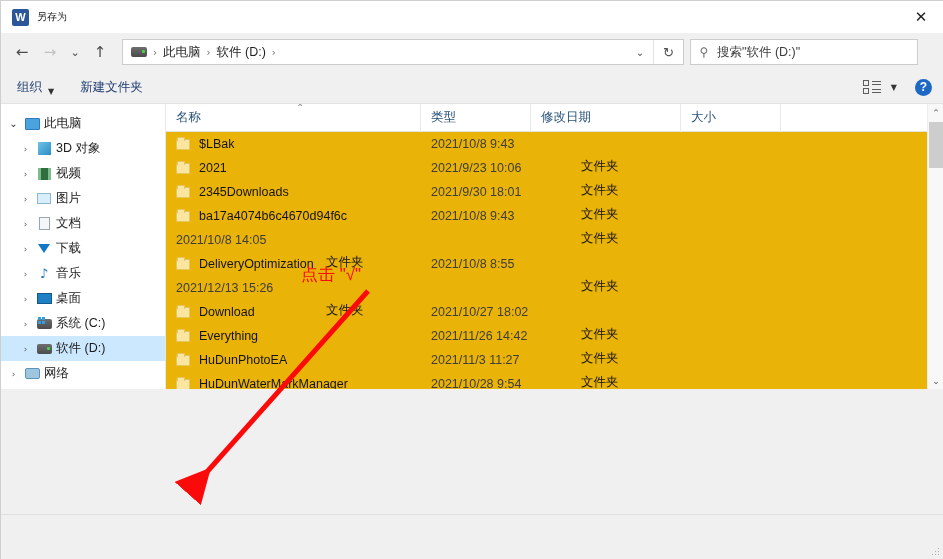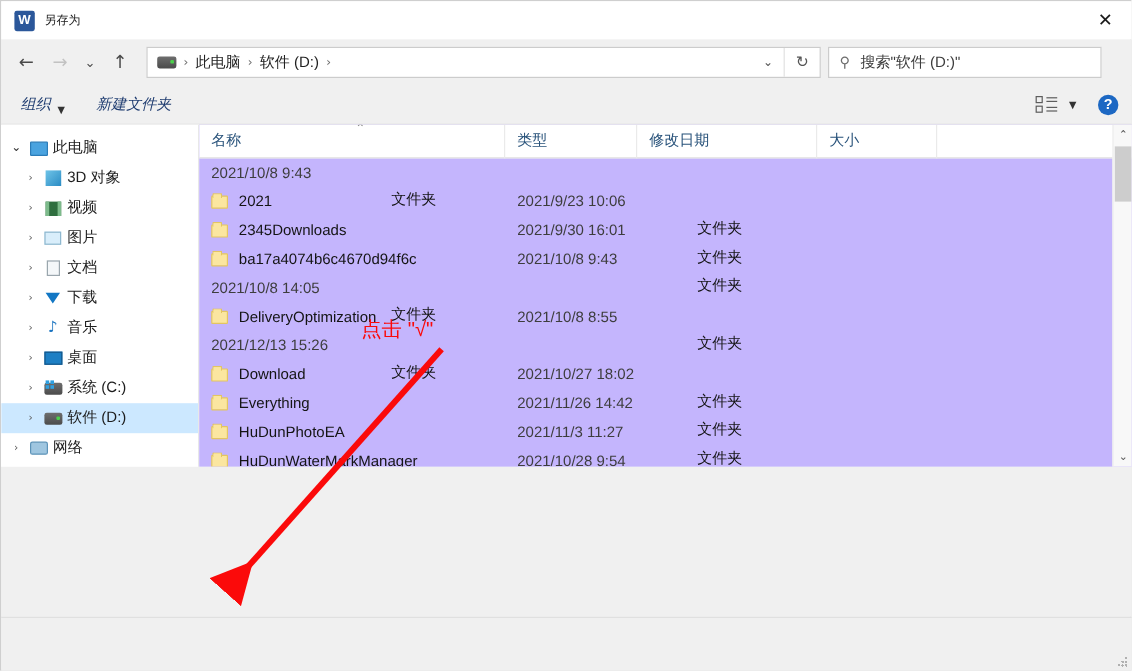--- a/index.html
+++ b/index.html
@@ -97,21 +97,21 @@
   #search-placeholder { font-size: 12.5px; color: #3d3d3d; }
 
   
   #toolbar {
     position: absolute; left: 0; top: 70px; width: 943px; height: 33px;
     background: #f0f0f0;
     display: flex; align-items: center;
     border-bottom: 1px solid #e4e4e4;
   }
   .tb-item {
-    font-size: 12.5px; color: #1f3c70; display: flex; align-items: flex-end; font-style: italic;
+    font-size: 12.5px; color: #1f3c70; display: flex; align-items: flex-end;
   }
   #tb-organize { margin-left: 16px; }
   #tb-newfolder { margin-left: 26px; }
   .tb-caret {
     margin-left: 6px; font-size: 8px; color: #333;
     font-family: "DejaVu Sans", sans-serif;
   }
   #tb-right {
     position: absolute; right: 12px; display: flex; align-items: center;
   }
@@ -166,21 +166,21 @@
   .ic-sysdrv::before{content:'';position:absolute;left:1px;top:-2px;width:7px;height:7px;
     background:
       linear-gradient(#2e9fe0,#2e9fe0) 0 0/3px 3px no-repeat,
       linear-gradient(#2e9fe0,#2e9fe0) 4px 0/3px 3px no-repeat,
       linear-gradient(#2e9fe0,#2e9fe0) 0 4px/3px 3px no-repeat,
       linear-gradient(#2e9fe0,#2e9fe0) 4px 4px/3px 3px no-repeat;}
   .ic-net{width:15px;height:11px;background:#9fc6e0;border:1px solid #5d93b8;border-radius:2px;}
 
   
   #listpane {
-    flex: 1; height: 100%; position: relative; background: #c4b5fd;
+    flex: 1; height: 100%; position: relative; background: #eab308;
     overflow: hidden;
   }
   #colheader {
     height: 28px; display: flex; align-items: center;
     border-bottom: 1px solid #e2e2e2; background: #ffffff;
     position: relative;
   }
   .col {
     font-size: 12.5px; color: #28527a; height: 28px;
     display: flex; align-items: center; padding-left: 10px;
@@ -404,39 +404,43 @@
       <div id="colheader">
         <div class="col" id="col-name">名称</div>
         <div class="col" id="col-type">类型</div>
         <div class="col" id="col-date">修改日期</div>
         <div class="col" id="col-size">大小</div>
         <div class="col" id="col-rest"></div>
         <div id="sort-caret">⌃</div>
       </div>
       <div id="rows">
           <div class="frow">
+            <div class="fname">
+              <span class="folder-ico"></span>
+              <span class="ftext">$LBak</span>
+            </div>
             <div class="fdate">2021/10/8 9:43</div>
             <div class="ftype">文件夹</div>
             <div class="fsize"></div>
           </div>
           <div class="frow">
             <div class="fname">
               <span class="folder-ico"></span>
               <span class="ftext">2021</span>
             </div>
             <div class="fdate">2021/9/23 10:06</div>
             <div class="ftype">文件夹</div>
             <div class="fsize"></div>
           </div>
           <div class="frow">
             <div class="fname">
               <span class="folder-ico"></span>
               <span class="ftext">2345Downloads</span>
             </div>
-            <div class="fdate">2021/9/30 16:01</div>
+            <div class="fdate">2021/9/30 18:01</div>
             <div class="ftype">文件夹</div>
             <div class="fsize"></div>
           </div>
           <div class="frow">
             <div class="fname">
               <span class="folder-ico"></span>
               <span class="ftext">ba17a4074b6c4670d94f6c</span>
             </div>
             <div class="fdate">2021/10/8 9:43</div>
             <div class="ftype">文件夹</div>

